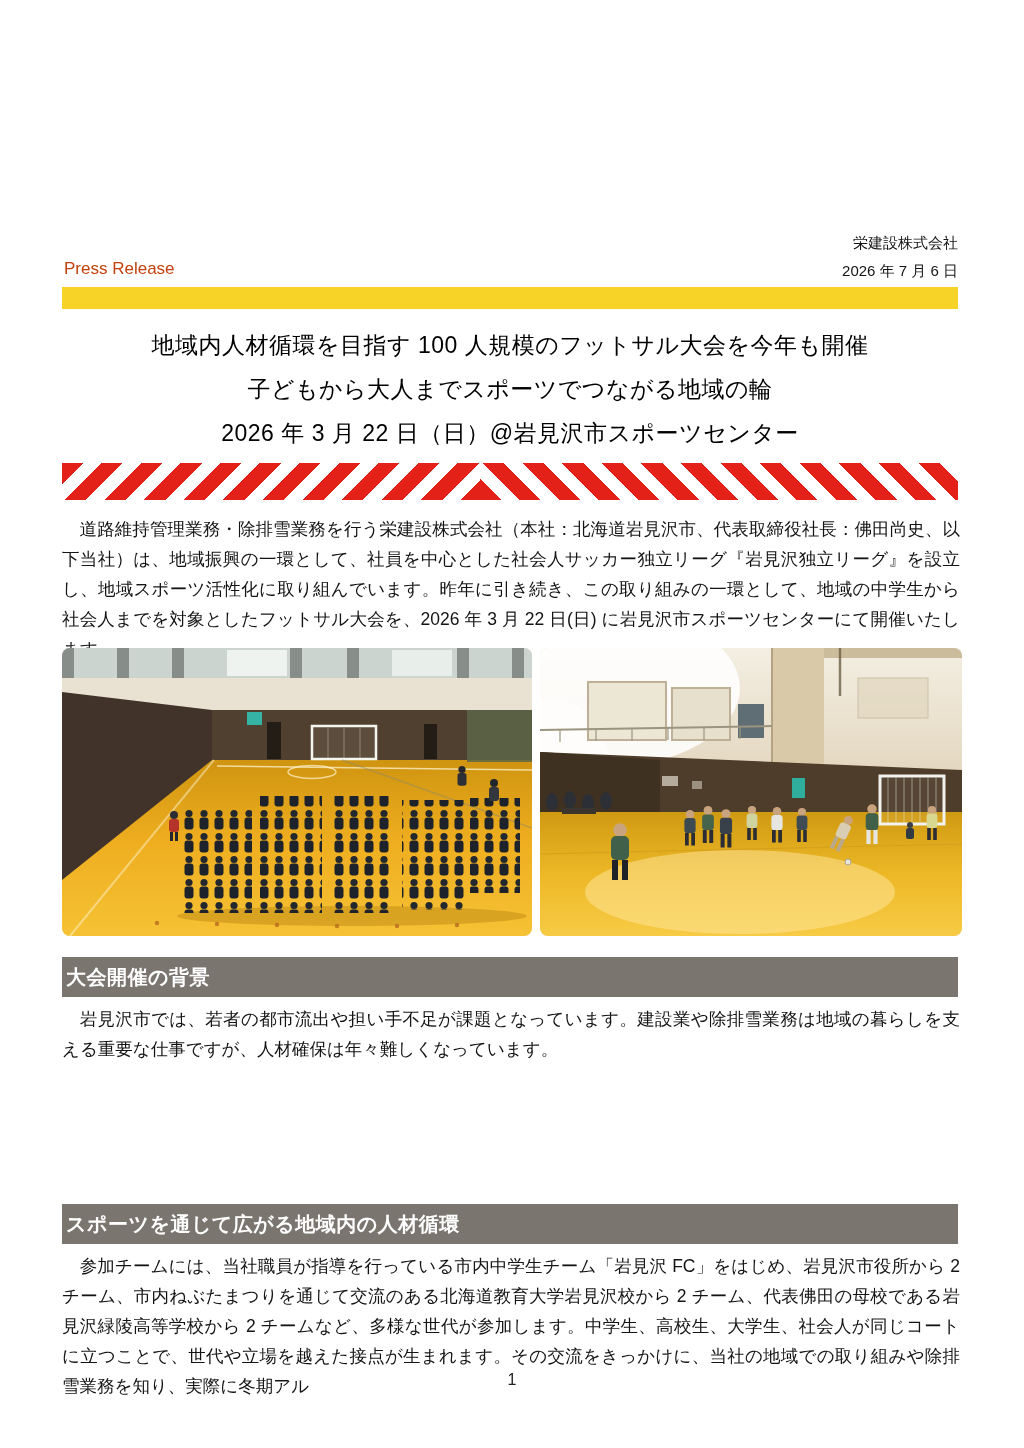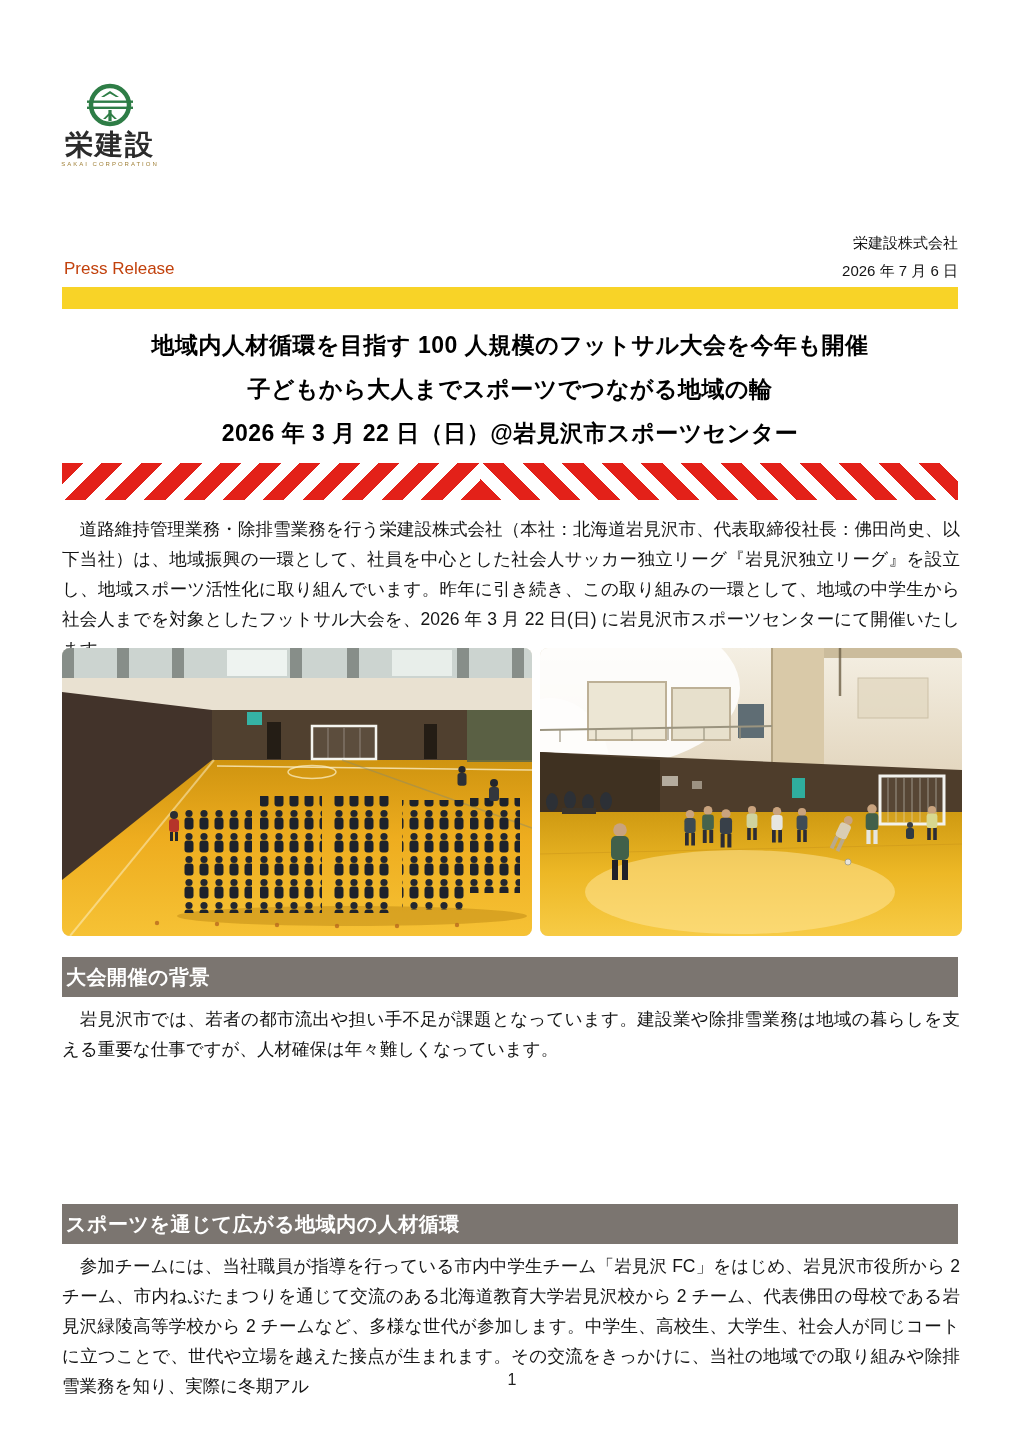--- a/index.html
+++ b/index.html
@@ -12,21 +12,21 @@
   .logo-name{font-size:28px;font-weight:bold;color:#2b2b2b;letter-spacing:2px;line-height:30px;}
   .logo-sub{font-size:6px;color:#a08038;letter-spacing:2px;margin-top:1px;}
 
   
   .press-release{position:absolute;left:64px;top:259px;font-size:17px;color:#c2410c;}
   .header-right{position:absolute;right:66px;top:229px;text-align:right;font-size:15px;color:#141414;line-height:28px;}
 
   .yellow-bar{position:absolute;left:62px;top:287px;width:896px;height:22px;background:#F8D327;}
 
   
-  .headline{position:absolute;left:62px;top:323px;width:896px;text-align:center;font-weight:bold;color:#000;}
+  .headline{position:absolute;left:62px;top:323px;width:896px;text-align:center;font-weight:normal;color:#000;}
   .headline div{font-size:23px;line-height:44px;letter-spacing:0.5px;}
 
   
   .stripe-banner{position:absolute;left:62px;top:463px;width:896px;height:37px;display:flex;overflow:hidden;}
   .stripe-l{width:418px;height:100%;background:repeating-linear-gradient(135deg,#E32119 0 15px,#ffffff 15px 28px);}
   .stripe-r{flex:1;height:100%;background:repeating-linear-gradient(45deg,#E32119 0 15px,#ffffff 15px 28px);}
 
   
   .bodytext{font-size:17.5px;line-height:30px;text-align:justify;color:#141414;}
   .bodytext p{margin:0;}
@@ -45,32 +45,20 @@
   .body1{position:absolute;left:62px;top:1004px;width:898px;font-family:Liberation Serif, serif;}
   .body2{position:absolute;left:62px;top:1251px;width:898px;}
 
   .page-number{position:absolute;left:0;top:1371px;width:100%;text-align:center;font-size:16px;color:#222;}
 </style>
 </head>
 <body>
 
 <div class="page">
 
-  <div class="logo">
-    <svg class="logo-emblem" width="46" height="46" viewBox="0 0 46 46">
-      <circle cx="23" cy="23" r="19" fill="#ffffff" stroke="#2E7D46" stroke-width="4.5"></circle>
-      <path d="M14 15 L23 9 L32 15 L29 15 L23 11.5 L17 15 Z" fill="#2E7D46"></path>
-      <rect x="0" y="18.5" width="46" height="2.4" fill="#2E7D46"></rect>
-      <rect x="0" y="24.6" width="46" height="2.4" fill="#2E7D46"></rect>
-      <rect x="21.4" y="28" width="3.2" height="11" fill="#2E7D46"></rect>
-      <path d="M23 30 L16 37 L18.5 37 L23 32.8 L27.5 37 L30 37 Z" fill="#2E7D46"></path>
-    </svg>
-    <div class="logo-name">栄建設</div>
-    <div class="logo-sub">SAKAI CORPORATION</div>
-  </div>
 
   <div class="press-release">Press Release</div>
   <div class="header-right">
     <div>栄建設株式会社</div>
     <div>2026 年 7 月 6 日</div>
   </div>
 
   <div class="yellow-bar"></div>
 
   <div class="headline">

